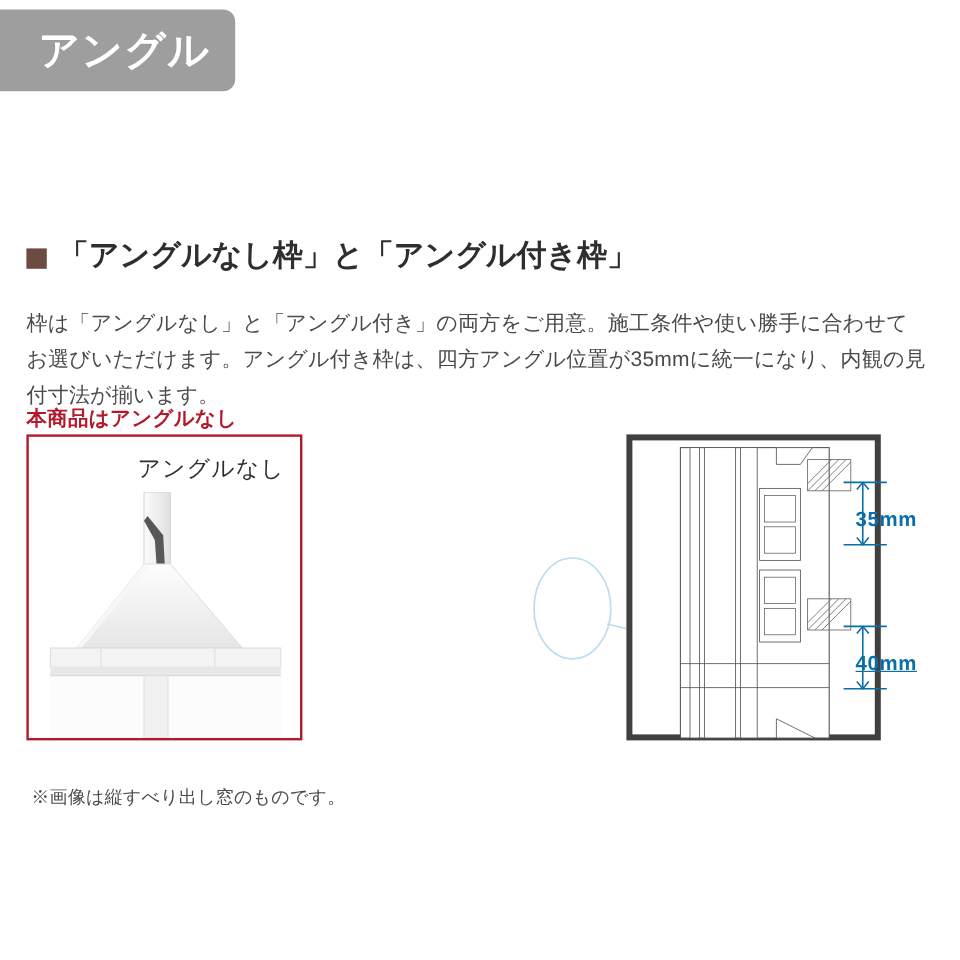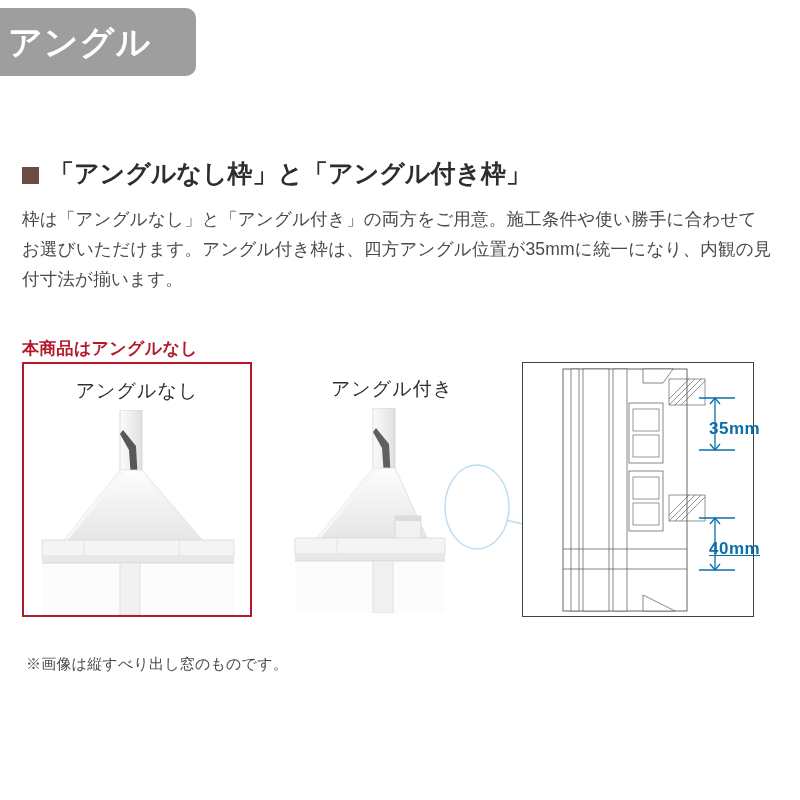--- a/index.html
+++ b/index.html
@@ -20,21 +20,21 @@
   .header-tab {
     position: absolute;
     left: 0;
     top: 8px;
     width: 196px;
     height: 68px;
     background: #9e9e9e;
     border-radius: 0 10px 10px 0;
     display: flex;
     align-items: center;
-    padding-left: 8px;
+    padding-left: 32px;
     box-sizing: border-box;
   }
   .header-tab-title {
     color: #ffffff;
     font-size: 34px;
     font-weight: bold;
     letter-spacing: 1px;
     line-height: 1;
   }
 
@@ -42,38 +42,39 @@
   .section {
     position: absolute;
     left: 22px;
     top: 160px;
     width: 756px;
   }
   .sec-head {
     display: flex;
     align-items: center;
     gap: 10px;
+    margin-top: 40px;
   }
   .sec-square {
     width: 17px;
     height: 17px;
     background: #6b4b42;
     flex: none;
     margin-top: 3px;
   }
   .sec-title {
     font-size: 25px;
     font-weight: bold;
     color: #2e2e2e;
     letter-spacing: 0px;
     line-height: 1.1;
   }
 
   .sec-body {
-    margin-top: 16px;
+    margin-top: 26px;
     font-size: 17.5px;
     line-height: 1.72;
     color: #4a4a4a;
     letter-spacing: 0.2px;
     max-width: 752px;
   }
 
   
   .red-label {
     position: absolute;
@@ -98,20 +99,21 @@
   
   .fig-box {
     position: absolute;
     left: 0;
     top: 0;
     width: 230px;
     height: 255px;
     border: 2px solid #b3192b;
     box-sizing: border-box;
     background: #ffffff;
+    padding-left: 39px;
   }
   .fig-caption {
     position: absolute;
     top: 14px;
     width: 100%;
     text-align: center;
     font-size: 19px;
     color: #2e2e2e;
     letter-spacing: 1px;
   }
@@ -133,23 +135,23 @@
     width: 100%;
     height: 205px;
     overflow: hidden;
   }
 
   
   .fig-detail {
     position: absolute;
     left: 500px;
     top: 0;
-    width: 232px;
+    width: 212px;
     height: 255px;
-    border: 1px solid #404040;
+    border: 5px solid #404040;
     box-sizing: border-box;
     background: #ffffff;
   }
   .dim-label {
     position: absolute;
     font-size: 17px;
     font-weight: bold;
     color: #0a6ea8;
     letter-spacing: 0.5px;
   }
@@ -223,43 +225,20 @@
 
         <rect x="18" y="153" width="192" height="52" fill="#fcfcfc"></rect>
         <line x1="18" y1="153" x2="210" y2="153" stroke="#d9d9d9" stroke-width="1"></line>
         <rect x="96" y="153" width="20" height="52" fill="#f1f1f1" stroke="#dddddd" stroke-width="0.8"></rect>
         <line x1="60" y1="130" x2="60" y2="146" stroke="#e2e2e2" stroke-width="1"></line>
         <line x1="155" y1="130" x2="155" y2="146" stroke="#e2e2e2" stroke-width="1"></line>
       </svg>
     </div>
   </div>
 
-  <div class="fig-mid">
-    <div class="fig-caption">アングル付き</div>
-    <div class="frame-art">
-      <svg width="226" height="205" viewBox="0 0 226 205">
-
-        <polygon points="96,0 118,0 118,118 96,118" fill="url(#gA)" stroke="#d2d2d2" stroke-width="0.8"></polygon>
-        <polygon points="99,20 112,36 116,110 110,110 105,40 96,24" fill="#606060"></polygon>
-
-        <polygon points="96,60 40,130 150,130 118,60" fill="url(#gB)" stroke="#dcdcdc" stroke-width="0.8"></polygon>
-        <polygon points="96,60 40,130 44,130 100,62" fill="#f7f7f7"></polygon>
-
-        <rect x="118" y="108" width="26" height="24" fill="#f2f2f2" stroke="#d5d5d5" stroke-width="0.8"></rect>
-        <rect x="118" y="108" width="26" height="5" fill="#dcdcdc"></rect>
-
-        <rect x="18" y="130" width="150" height="16" fill="#f4f4f4" stroke="#dadada" stroke-width="0.8"></rect>
-        <rect x="18" y="146" width="150" height="7" fill="#e8e8e8"></rect>
-        <rect x="18" y="153" width="150" height="52" fill="#fcfcfc"></rect>
-        <line x1="18" y1="153" x2="168" y2="153" stroke="#d9d9d9" stroke-width="1"></line>
-        <rect x="96" y="153" width="20" height="52" fill="#f1f1f1" stroke="#dddddd" stroke-width="0.8"></rect>
-        <line x1="60" y1="130" x2="60" y2="146" stroke="#e2e2e2" stroke-width="1"></line>
-      </svg>
-    </div>
-  </div>
 
   <svg class="connector-svg" viewBox="0 0 110 110">
     <ellipse cx="35" cy="55" rx="32" ry="42" fill="none" stroke="#bcdcef" stroke-width="1.4"></ellipse>
     <line x1="64" y1="68" x2="106" y2="78" stroke="#bcdcef" stroke-width="1.4"></line>
   </svg>
 
   <div class="fig-detail">
     <svg width="254" height="253" viewBox="0 0 254 253">
 
       <rect x="40" y="6" width="124" height="242" fill="#ffffff" stroke="#555555" stroke-width="0.9"></rect>

